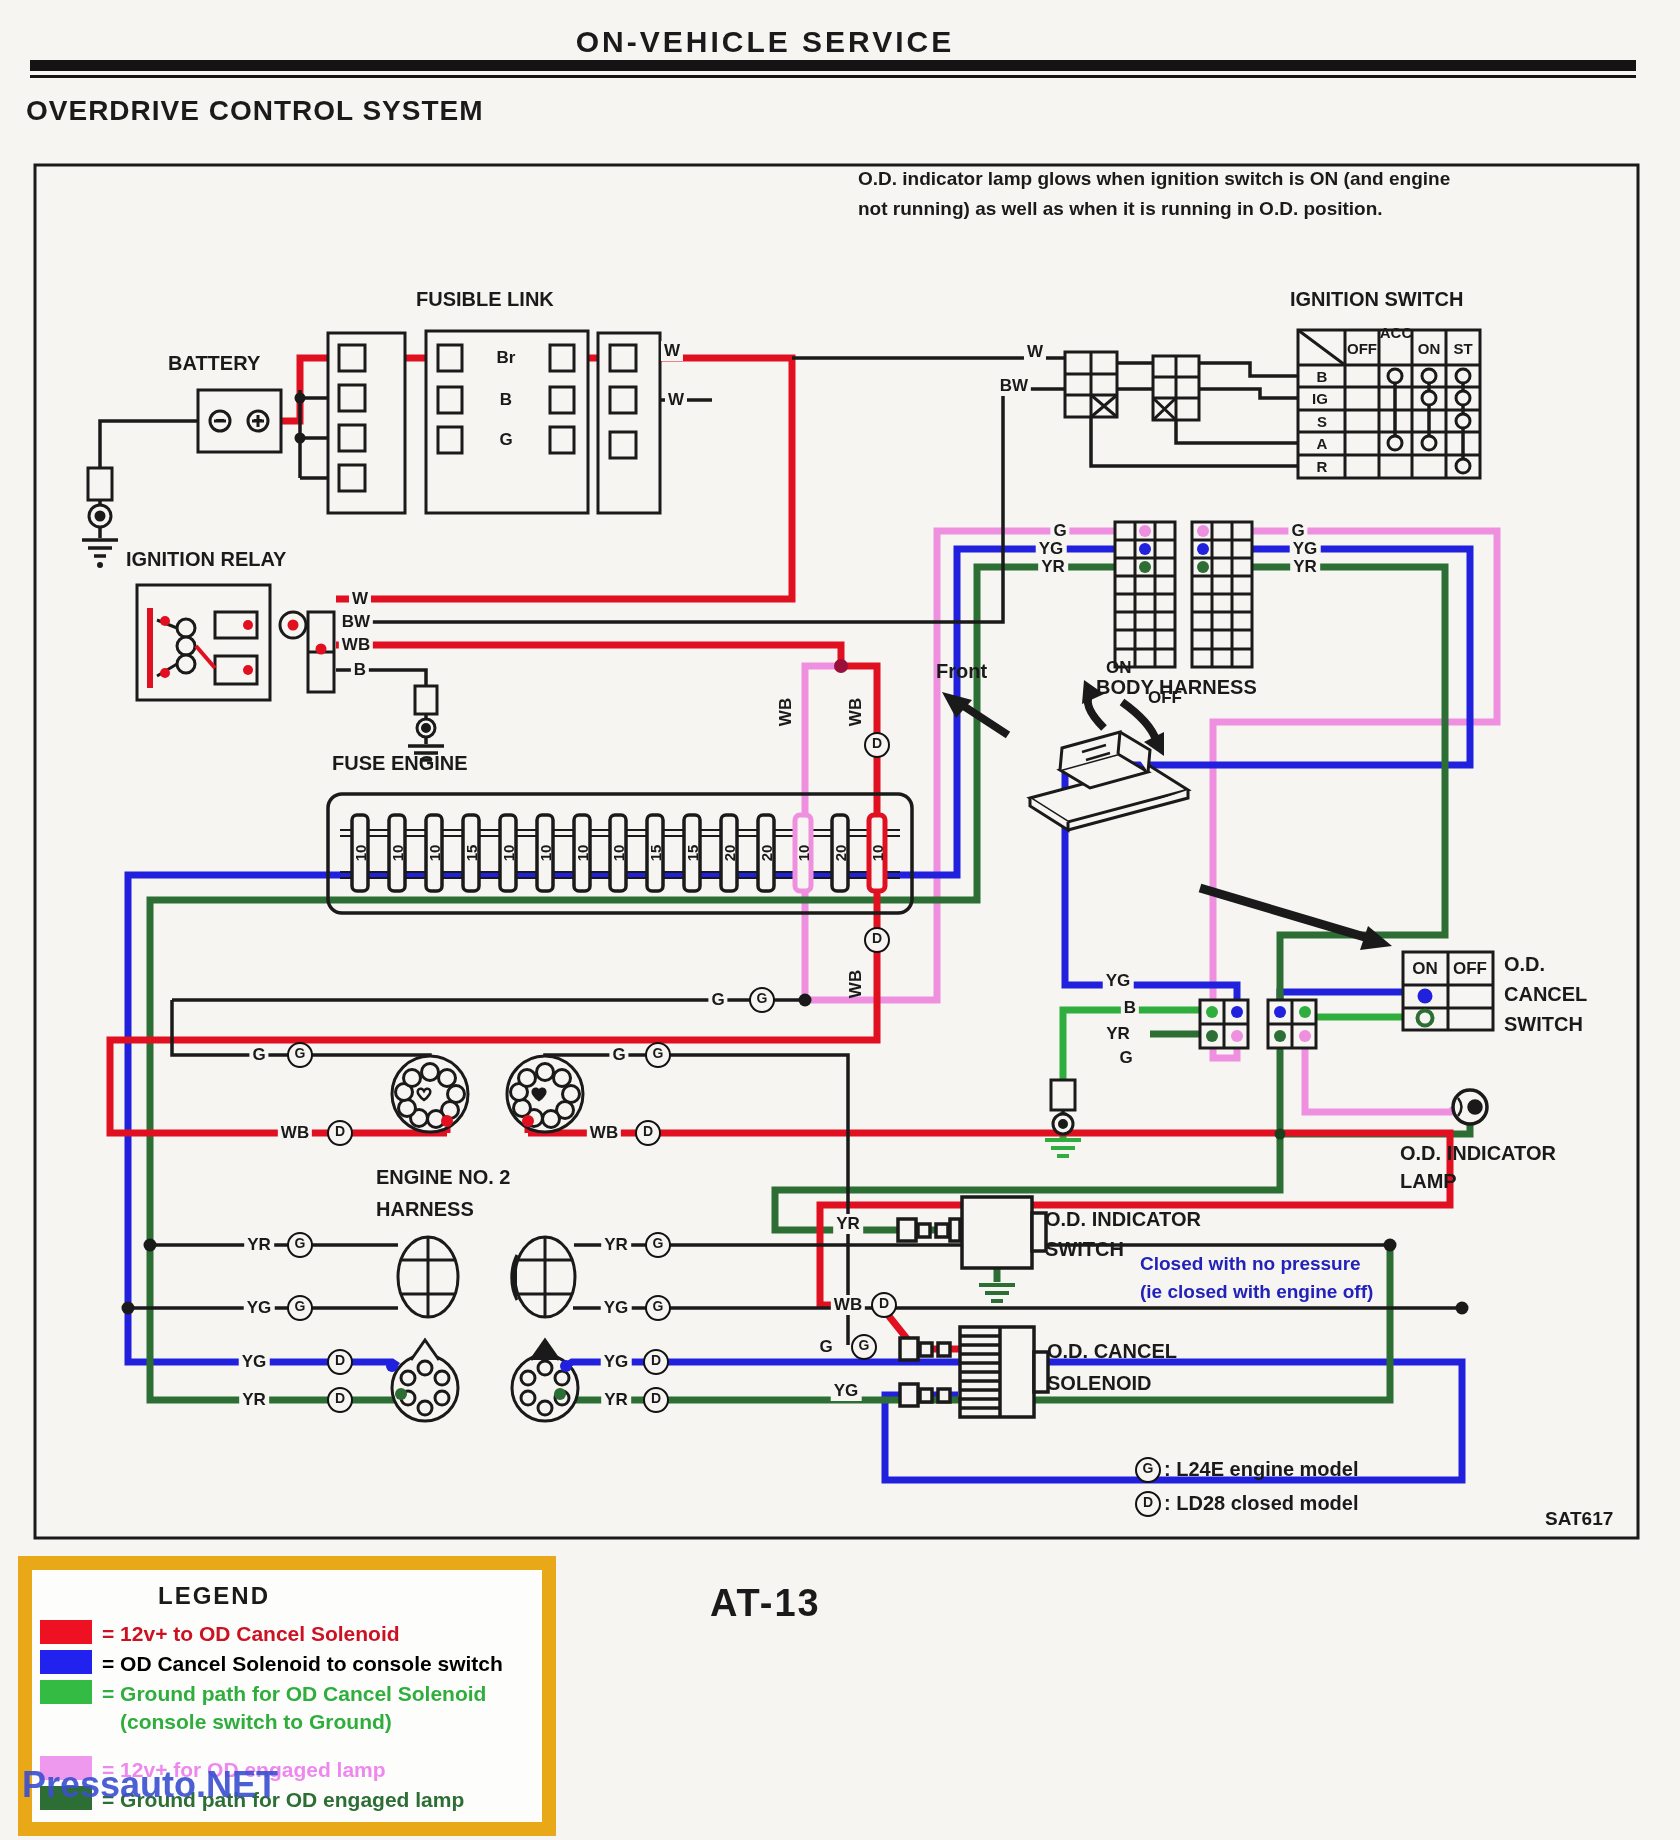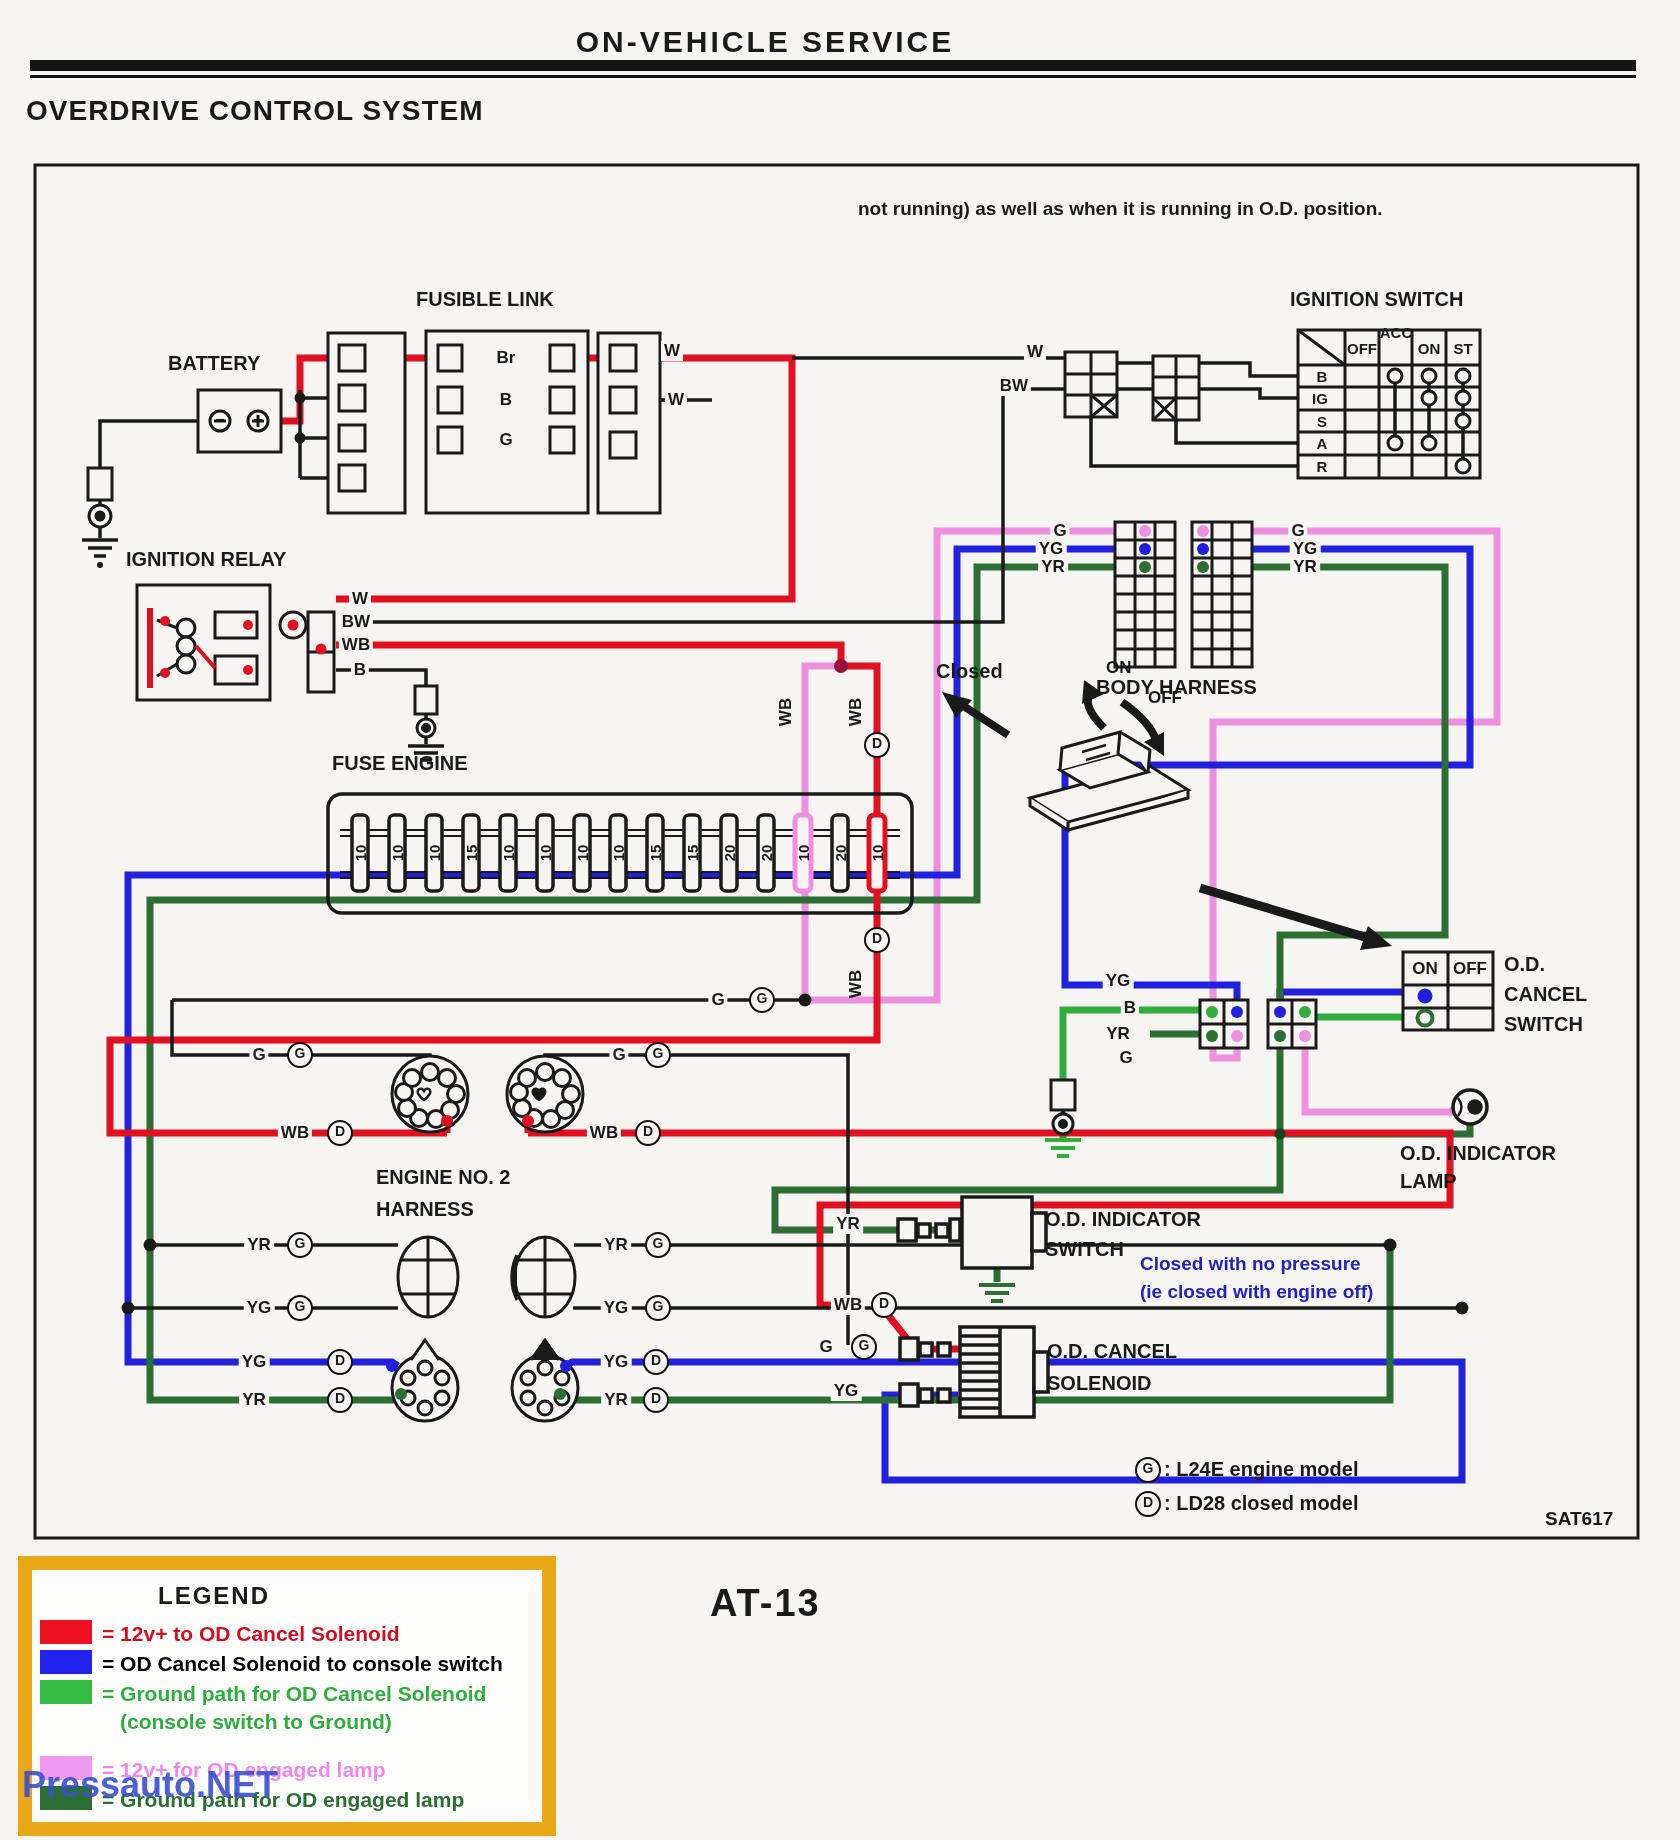--- a/index.html
+++ b/index.html
@@ -391,29 +391,30 @@
     <circle cx="1280" cy="1012" r="6" fill="#2020dd"></circle>
         <circle cx="1305" cy="1012" r="6" fill="#2fae3d"></circle>
     <circle cx="1280" cy="1036" r="6" fill="#2d6e35"></circle>
         <circle cx="1305" cy="1036" r="6" fill="#ee8fe0"></circle>
     <circle cx="1280" cy="1134" r="5.5" fill="#17401d"></circle>
   </g>
 </svg>
 
   <div class="lb t28" style="left:26px;top:95px;">OVERDRIVE CONTROL SYSTEM</div>
   <div class="lb t30" style="left:765px;top:42px;transform:translate(-50%,-50%);">ON-VEHICLE SERVICE</div>
+  <div class="lb t19" style="left:858px;top:168px;">O.D. indicator lamp glows when ignition switch is ON (and engine</div>
   <div class="lb t19" style="left:858px;top:198px;">not running) as well as when it is running in O.D. position.</div>
 
   <div class="lb t20" style="left:416px;top:288px;">FUSIBLE LINK</div>
   <div class="lb t20" style="left:168px;top:352px;">BATTERY</div>
   <div class="lb t20" style="left:1290px;top:288px;">IGNITION SWITCH</div>
   <div class="lb t20" style="left:126px;top:548px;">IGNITION RELAY</div>
   <div class="lb t20" style="left:332px;top:752px;">FUSE ENGINE</div>
   <div class="lb t20" style="left:1096px;top:676px;">BODY HARNESS</div>
-  <div class="lb t20" style="left:936px;top:660px;">Closed</div>
+  <div class="lb t20" style="left:936px;top:660px;">Front</div>
   <div class="lb t17" style="left:1106px;top:658px;">ON</div>
   <div class="lb t17" style="left:1148px;top:688px;">OFF</div>
 
   <div class="lb t20" style="left:1504px;top:953px;">O.D.</div>
   <div class="lb t20" style="left:1504px;top:983px;">CANCEL</div>
   <div class="lb t20" style="left:1504px;top:1013px;">SWITCH</div>
   <div class="lb t20" style="left:1400px;top:1142px;">O.D. INDICATOR</div>
   <div class="lb t20" style="left:1400px;top:1170px;">LAMP</div>
   <div class="lb t20" style="left:376px;top:1166px;">ENGINE NO. 2</div>
   <div class="lb t20" style="left:376px;top:1198px;">HARNESS</div>

